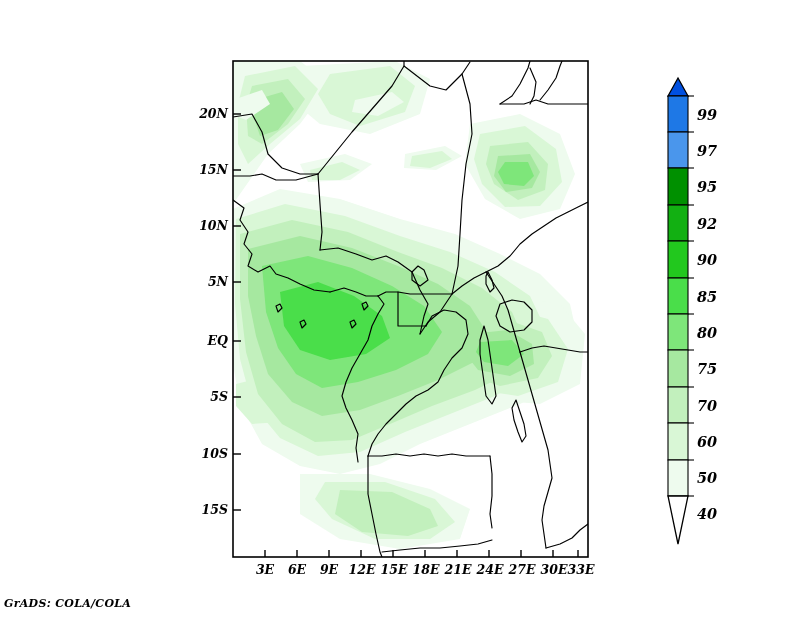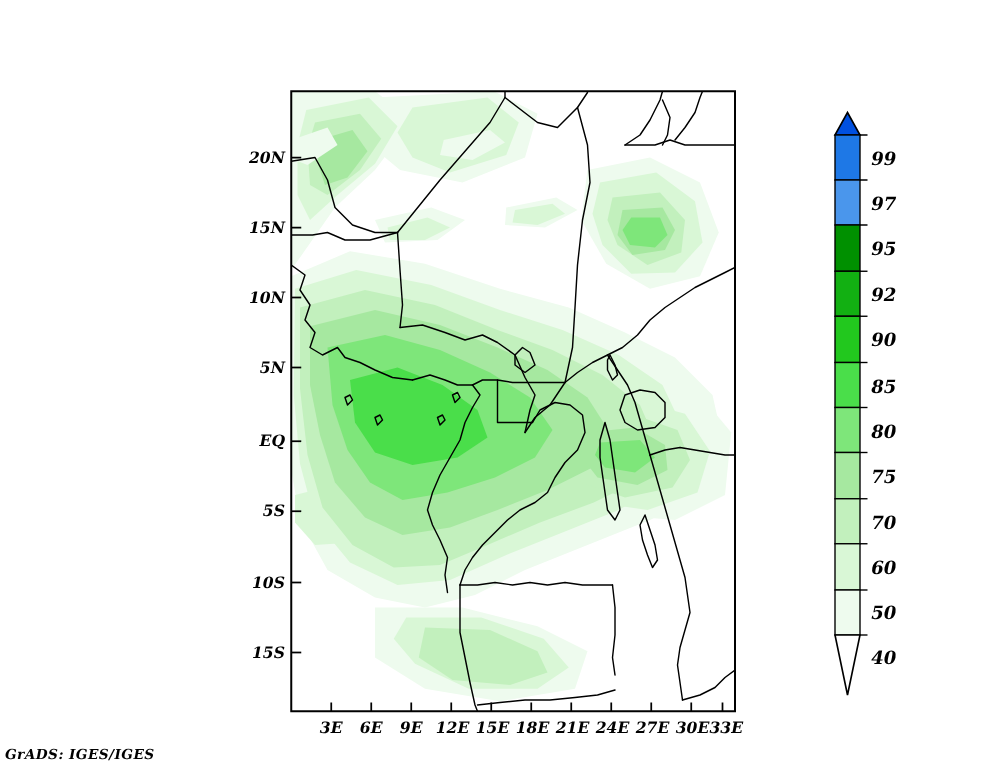--- a/index.html
+++ b/index.html
@@ -5,21 +5,21 @@
   html,body{margin:0;padding:0;}
   body{
     width:800px;height:618px;background:#ffffff;position:relative;
     font-family:"DejaVu Serif",serif;overflow:hidden;
   }
   #title{
     position:absolute;left:0;top:16px;width:800px;text-align:center;
     font-family:"DejaVu Serif",serif;font-style:italic;font-size:23.5px;
     color:#000;letter-spacing:0.2px;white-space:nowrap;
   }
-  #plotwrap{position:absolute;left:0;top:16px;width:800px;height:494px;}
+  #plotwrap{position:absolute;left:0;top:4px;width:800px;height:494px;}
   svg{display:block;}
   .axlabel{
     font-family:"DejaVu Serif",serif;font-style:italic;font-weight:bold;
     font-size:12.5px;fill:#000;
   }
   .cblabel{
     font-family:"DejaVu Serif",serif;font-style:italic;font-weight:bold;
     font-size:14.5px;fill:#000;
   }
   #credit{
@@ -270,13 +270,13 @@
       <text x="697" y="370">75</text>
       <text x="697" y="407">70</text>
       <text x="697" y="443">60</text>
       <text x="697" y="479">50</text>
       <text x="697" y="515">40</text>
     </g>
   </g>
 </svg>
 </div>
 
-<div id="credit">GrADS: IGES/IGES</div>
+<div id="credit">GrADS: COLA/COLA</div>
 
 </body></html>

